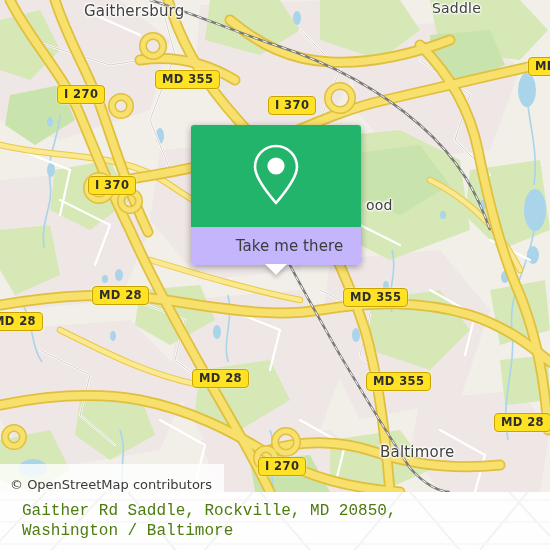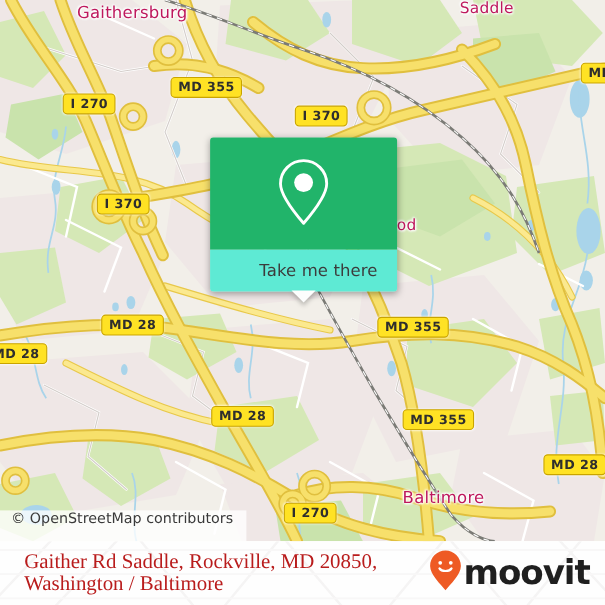--- a/index.html
+++ b/index.html
@@ -16,25 +16,26 @@
     position: absolute; left: 0; top: 0;
     width: 550px; height: 492px;
     overflow: hidden;
     background: #f2efe9;
   }
   #map-svg { position: absolute; left: 0; top: 0; }
 
   
   .place-label {
     position: absolute;
-    color: #be185d;
+    color: #404040;
     font-family: "DejaVu Sans", sans-serif;
     white-space: nowrap;
     text-shadow: 0 0 3px #fff, 0 0 3px #fff, 0 0 2px #fff, 1px 1px 2px #fff, -1px -1px 2px #fff;
     pointer-events: none;
+    margin-left: 14px;
   }
   .place-city { font-size: 15px; letter-spacing: .2px; }
   .place-town { font-size: 14px; letter-spacing: .2px; }
 
   
   .shield {
     position: absolute;
     background: #ffe224;
     border: 1.6px solid #c9a400;
     border-radius: 4px;
@@ -59,21 +60,21 @@
     z-index: 40;
   }
   #callout-header {
     height: 102px;
     background: #21b46a;
     border-radius: 3px 3px 0 0;
     display: flex; align-items: center; justify-content: center;
   }
   #callout-footer {
     height: 38px;
-    background: #5eead4;
+    background: #c4b5fd;
     border-radius: 0 0 3px 3px;
     display: flex; align-items: center; justify-content: center;
     position: relative;
     padding-left: 27px;
   }
   #callout-footer-label {
     font-family: "DejaVu Sans", sans-serif;
     font-size: 15px;
     color: #3c3c3c;
     letter-spacing: .1px;
@@ -88,21 +89,21 @@
     border-top: 11px solid #fdfdfd;
     filter: drop-shadow(0 3px 2px rgba(0,0,0,.22));
   }
 
   
   #attribution {
     position: absolute;
     left: 0; top: 464px;
     width: 224px; height: 28px;
     background: rgba(255,255,255,.78);
-    display: flex; align-items: flex-start;
+    display: flex; align-items: flex-end;
     padding-left: 10px;
     z-index: 45;
   }
   #attribution-text {
     font-family: "DejaVu Sans", sans-serif;
     font-size: 13px;
     color: #3a3a3a;
     white-space: nowrap;
   }
 
@@ -119,24 +120,24 @@
     position: absolute; left: 0; top: 0;
     width: 550px; height: 58px;
     opacity: .5;
     pointer-events: none;
   }
   #address-text {
     position: relative;
     z-index: 2;
     padding-left: 22px;
     width: 405px;
-    font-family: Liberation Serif, serif;
-    font-size: 19px;
+    font-family: Liberation Mono, monospace;
+    font-size: 16px;
     line-height: 20px;
-    color: #b91c1c;
+    color: #4d7c0f;
   }
   #brand {
     position: absolute;
     right: 14px; top: 50%;
     transform: translateY(-50%);
     display: flex; align-items: center;
     z-index: 2;
   }
   #brand-wordmark {
     font-family: "DejaVu Sans", sans-serif;
@@ -400,26 +401,15 @@
       </g>
       <g stroke="#f1efef" stroke-width="1.6" fill="none">
         <path d="M0,30 L550,30"></path>
         <path d="M0,8 L550,8"></path>
         <path d="M0,52 L550,52"></path>
       </g>
     </svg>
 
     <div id="address-text">Gaither Rd Saddle, Rockville, MD 20850, Washington / Baltimore</div>
 
-    <div id="brand">
-      <span>
-        <svg width="30" height="38" viewBox="0 0 30 38" aria-hidden="true">
-          <path d="M15 1 C7.3 1 1 7.3 1 15 C1 23 11 32 15 37 C19 32 29 23 29 15 C29 7.3 22.7 1 15 1 Z" fill="#ee5a24"></path>
-          <circle cx="10.2" cy="12.2" r="1.7" fill="#ffffff"></circle>
-          <circle cx="19.8" cy="12.2" r="1.7" fill="#ffffff"></circle>
-          <path d="M9.5 17.2 C11.4 20.4 18.6 20.4 20.5 17.2" fill="none" stroke="#ffffff" stroke-width="2" stroke-linecap="round"></path>
-        </svg>
-      </span>
-      <span id="brand-wordmark">moovit</span>
-    </div>
   </div>
 
 </div>
 
 </body></html>

